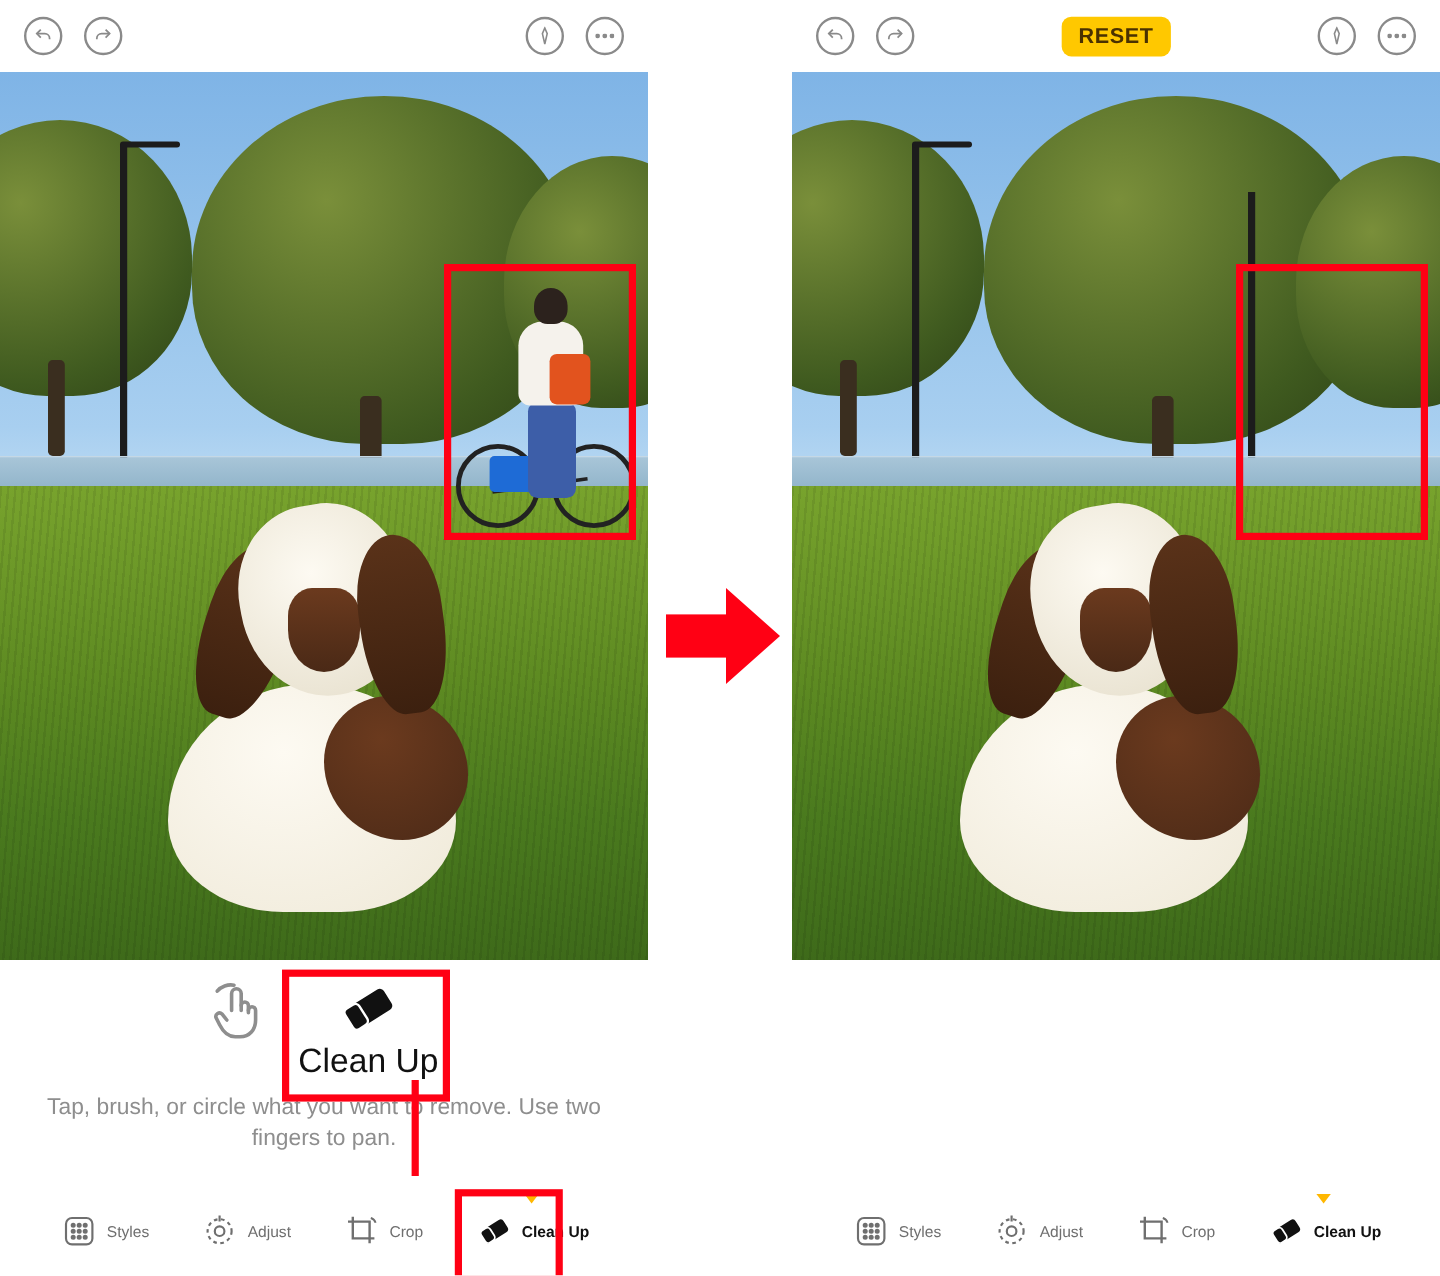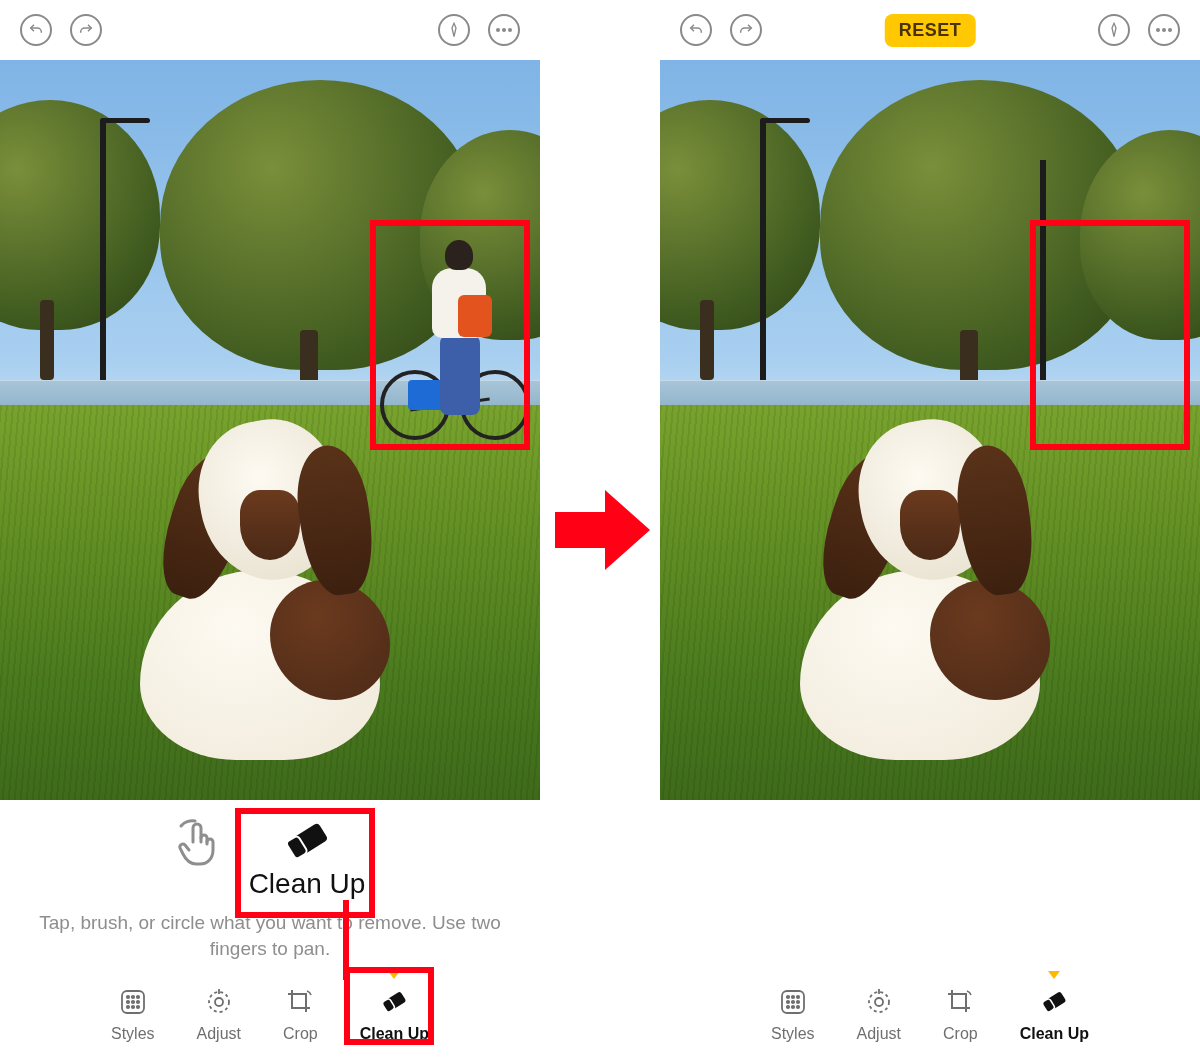--- a/index.html
+++ b/index.html
@@ -165,22 +165,22 @@
     font-size: 19px; color:#8e8e8e; padding: 0 28px; line-height:1.35;
     margin-top: 10px;
   }
 
   
   .tabbar {
     position: absolute; bottom: 20px; left: 0; right: 0;
     display: flex; justify-content: center; gap: 42px;
   }
   .tab {
-    display:flex; flex-direction:column; align-items:center; gap:6px;
-    color:#6f6f6f; font-size:16px; cursor:pointer; position:relative;
+    display:flex; flex-direction:row; align-items:center; gap:6px;
+    color:#6f6f6f; font-size:13px; cursor:pointer; position:relative;
   }
   .tab.active { color:#111; font-weight:600; }
   .tab .caret {
     width:0; height:0; border-left:6px solid transparent; border-right:6px solid transparent;
     border-top:8px solid #ffb700; position:absolute; top:-14px; left:50%; transform:translateX(-50%);
   }
   .tabicon { width:34px; height:34px; display:flex; align-items:center; justify-content:center; }
 
   
   .hl-connector {

